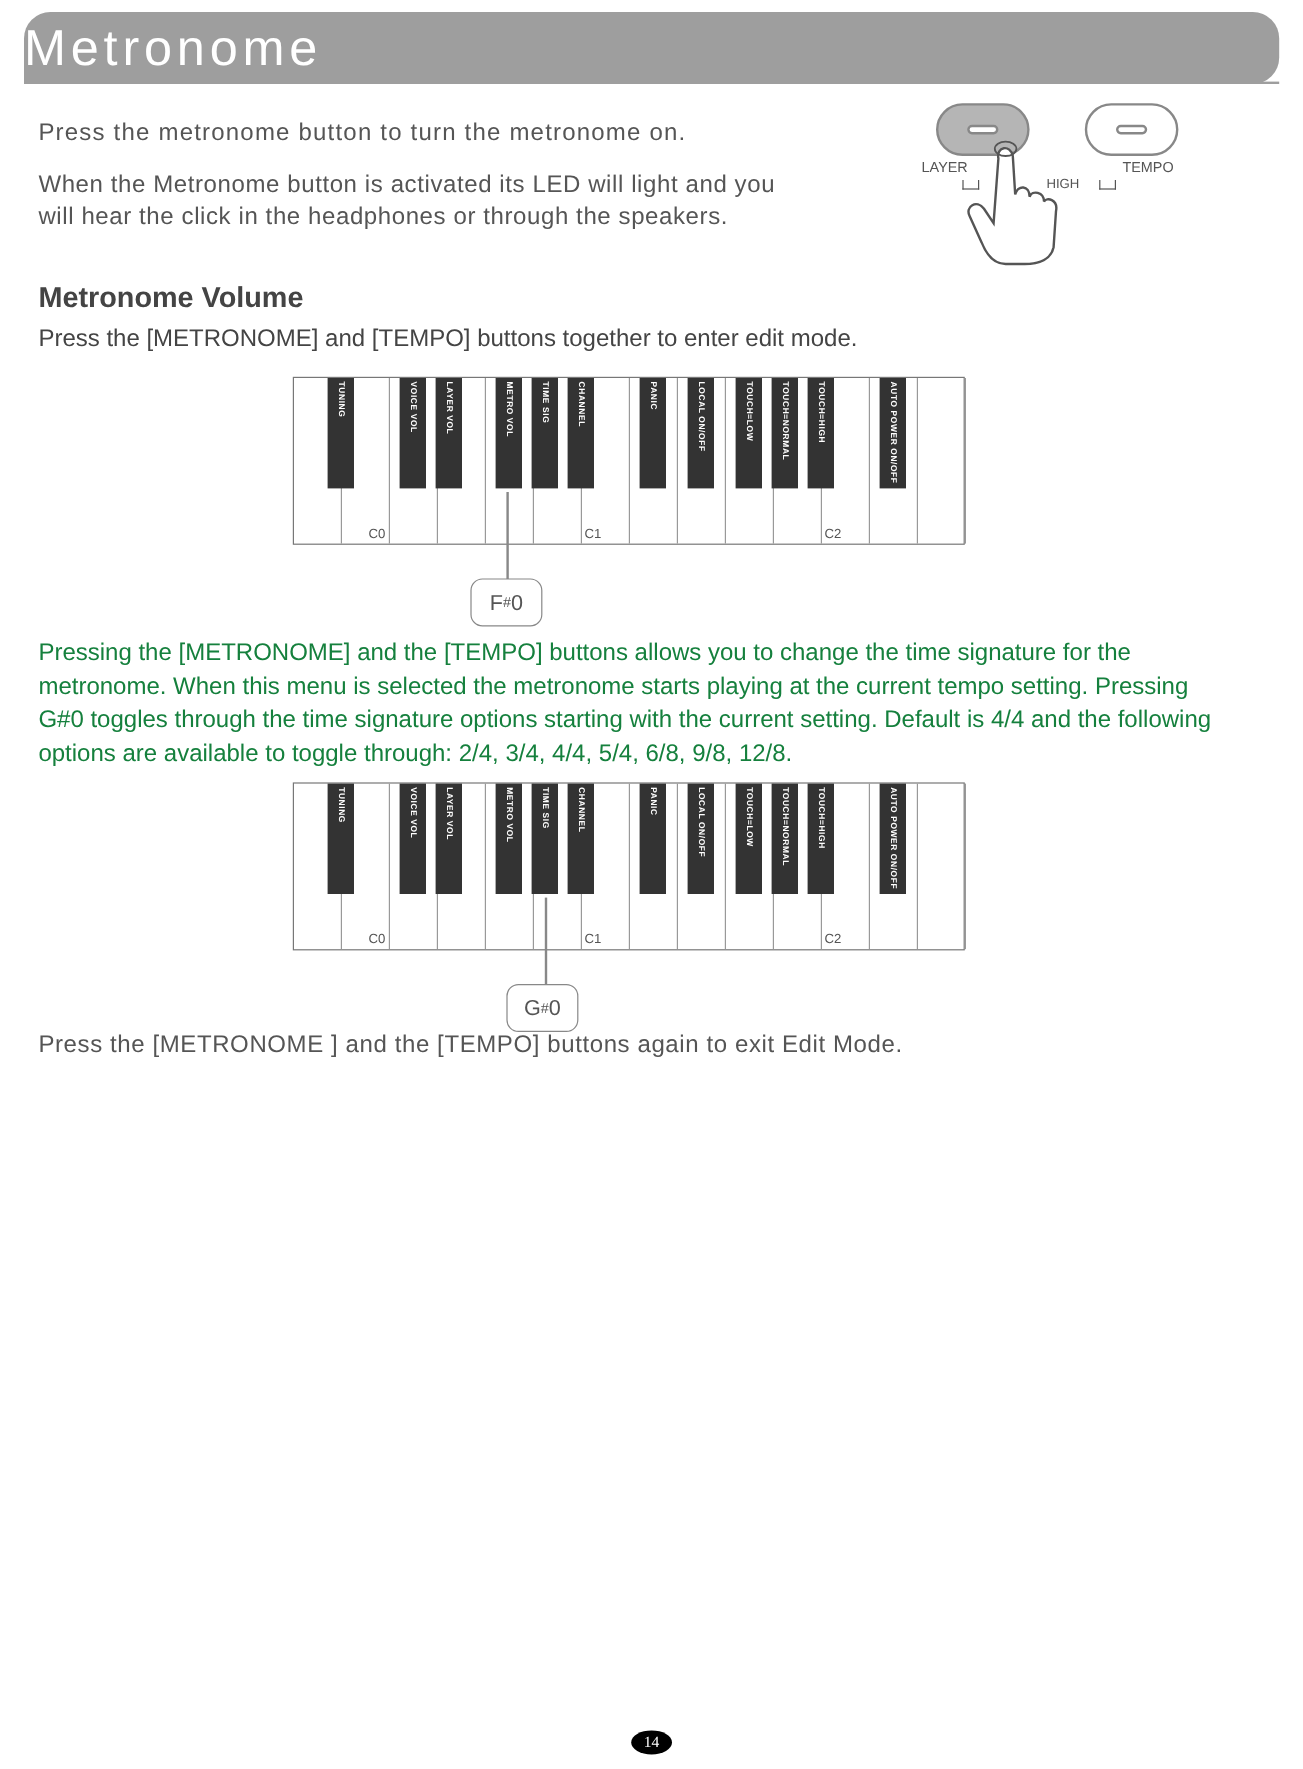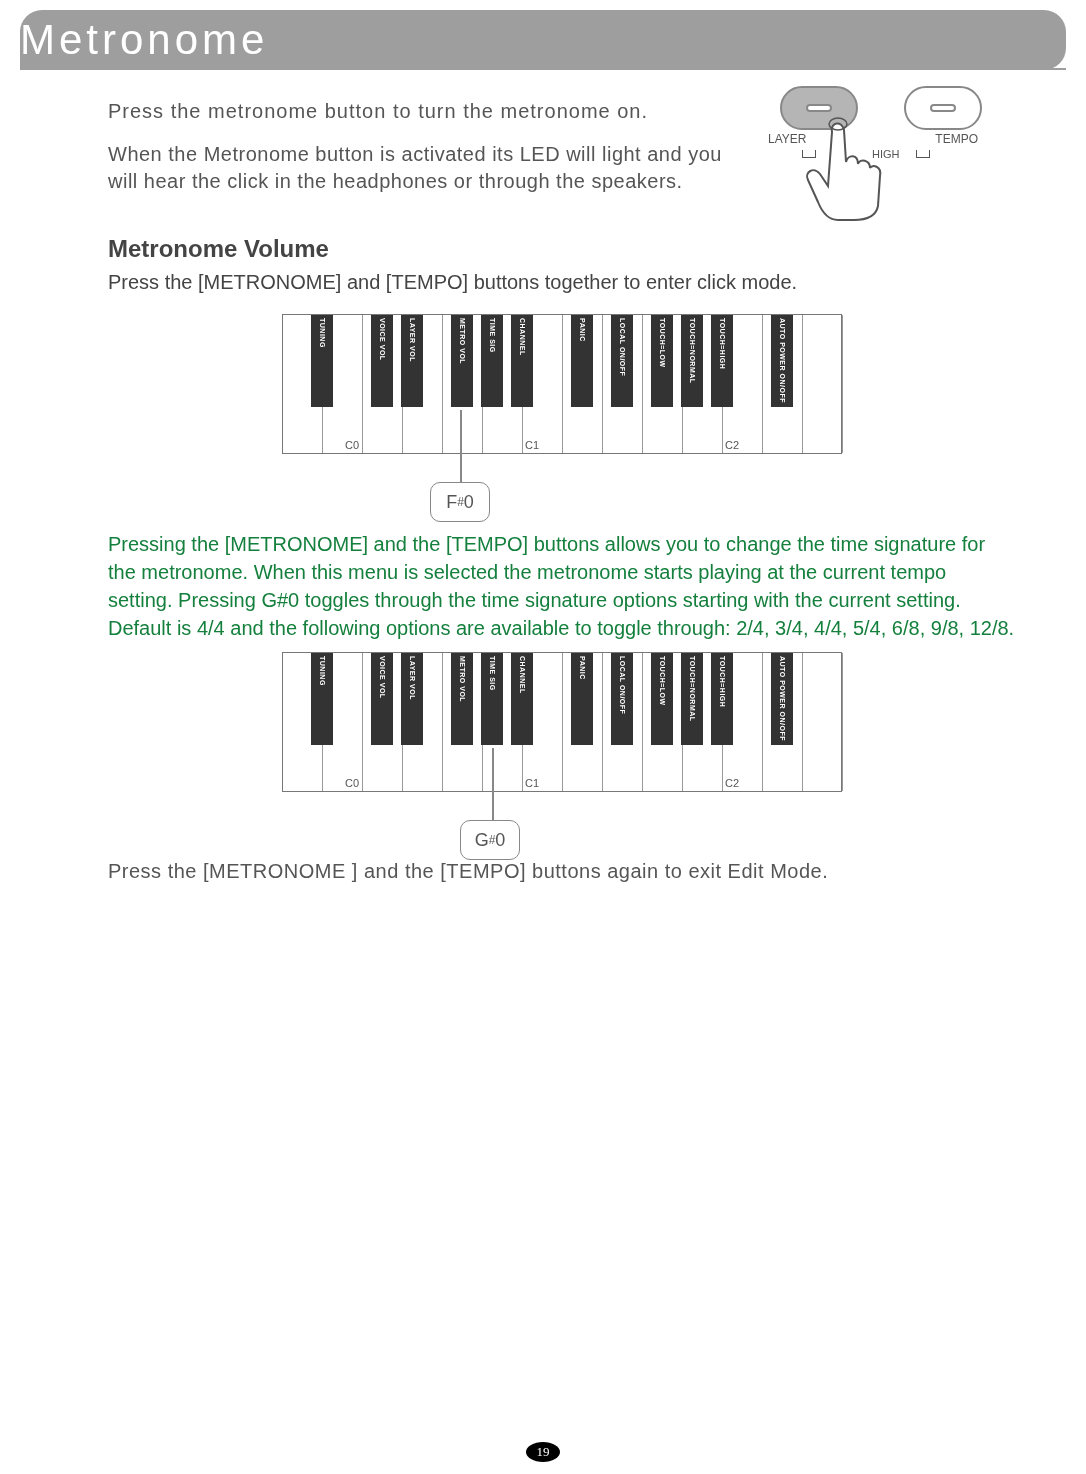--- a/index.html
+++ b/index.html
@@ -28,21 +28,21 @@
     letter-spacing: 4px;
     color: #fff;
     font-weight: 400;
   }
   .header-line {
     height: 2px;
     background: #9e9e9e;
     width: 100%;
     margin-top: -2px;
   }
-  .content { padding: 30px 70px 0 108px; color: #444; }
+  .content { padding: 30px 70px 0 32px; color: #444; }
   .intro1 { font-size: 20px; letter-spacing: 1px; margin-bottom: 18px; font-family: Verdana, sans-serif; color:#555;}
   .intro2 { font-size: 20px; letter-spacing: 0.5px; line-height: 1.35; margin-bottom: 40px; max-width: 640px; font-family: Verdana, sans-serif; color:#555;}
   .section-title { font-size: 24px; font-weight: bold; color:#444; margin-bottom: 6px; font-family: Verdana, sans-serif;}
   .body-text { font-size: 20px; line-height: 1.35; margin-bottom: 18px; color:#444; font-family: Verdana, sans-serif;}
   .body-text2 { font-size: 20px; line-height: 1.4; margin-bottom: 10px; color:#15803d; font-family: Verdana, sans-serif;}
   .footer-text { font-size: 20px; letter-spacing: 0.5px; color:#555; font-family: Verdana, sans-serif;}
 
   
   .buttons-diagram {
     position: absolute;
@@ -144,21 +144,21 @@
     <path d="M38 18 C36 8 48 6 50 16 L52 48 C54 40 64 40 64 50 C66 44 76 46 76 54 C78 50 88 52 86 62 L84 92 C82 102 72 106 60 106 L44 106 C34 106 28 98 24 88 L14 66 C10 58 20 52 26 60 L34 72 Z" fill="#fff" stroke="#555" stroke-width="2"></path>
     <ellipse cx="44" cy="10" rx="9" ry="6" fill="none" stroke="#555" stroke-width="1.5"></ellipse>
   </svg>
 </div>
 
 <div class="content">
   <p class="intro1">Press the metronome button to turn the metronome on.</p>
   <p class="intro2">When the Metronome button is activated its LED will light and you will hear the click in the headphones or through the speakers.</p>
 
   <h2 class="section-title">Metronome Volume</h2>
-  <p class="body-text">Press the [METRONOME] and [TEMPO] buttons together to enter click mode.</p>
+  <p class="body-text">Press the [METRONOME] and [TEMPO] buttons together to enter edit mode.</p>
 
   <div class="kb-wrap">
     <div class="kb" id="kb1">
         <div class="wk" style="left: 0px;"></div>
         <div class="wk" style="left: 40px;"></div>
         <div class="wk" style="left: 80px;"></div>
         <div class="wk" style="left: 120px;"></div>
         <div class="wk" style="left: 160px;"></div>
         <div class="wk" style="left: 200px;"></div>
         <div class="wk" style="left: 240px;"></div>
@@ -271,13 +271,13 @@
           <div class="bk-text">AUTO POWER ON/OFF</div>
         </div>
       </div>
     <div class="callout-line" style="left:210px; top:96px; height:74px;"></div>
     <div class="callout-box" style="left:178px; top:168px;">G<span class="sharp">#</span>0</div>
   </div>
 
   <p class="footer-text">Press the [METRONOME ] and the [TEMPO] buttons again to exit Edit Mode.</p>
 </div>
 
-<div class="page-num">19</div>
+<div class="page-num">14</div>
 
 </body></html>

